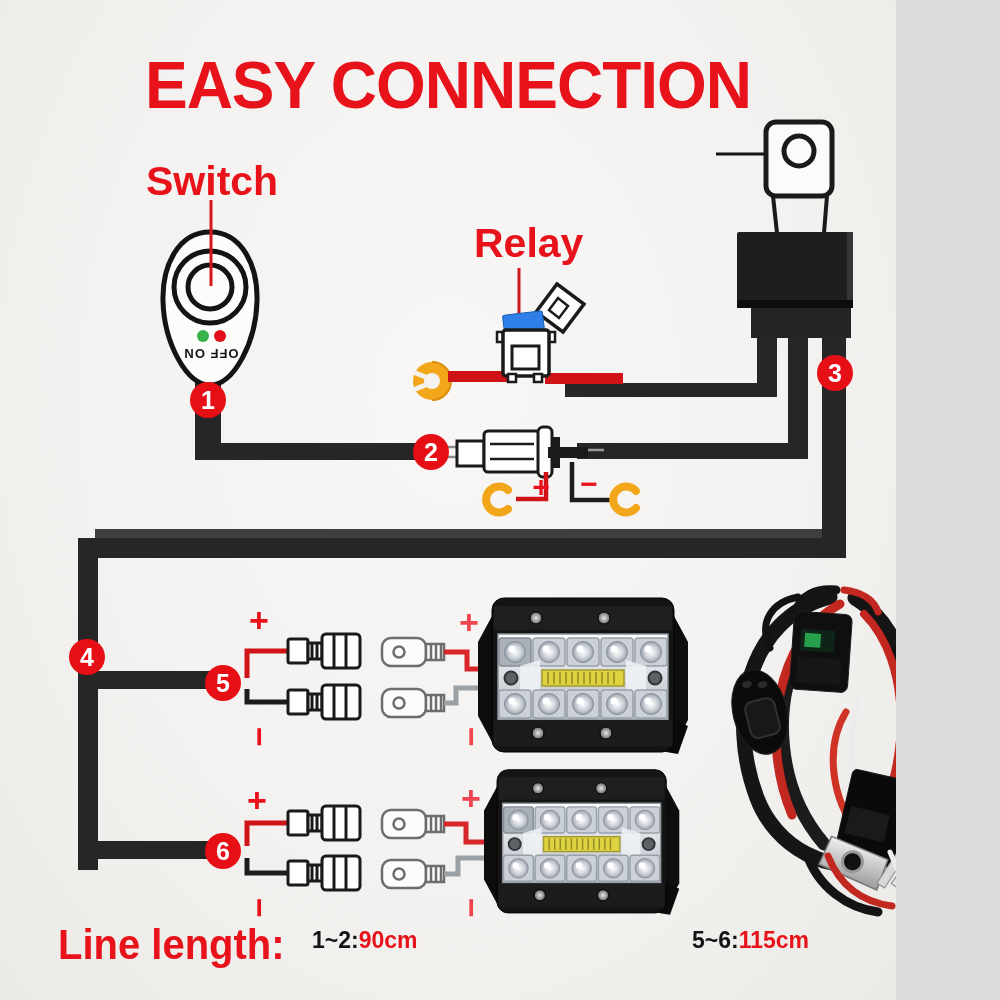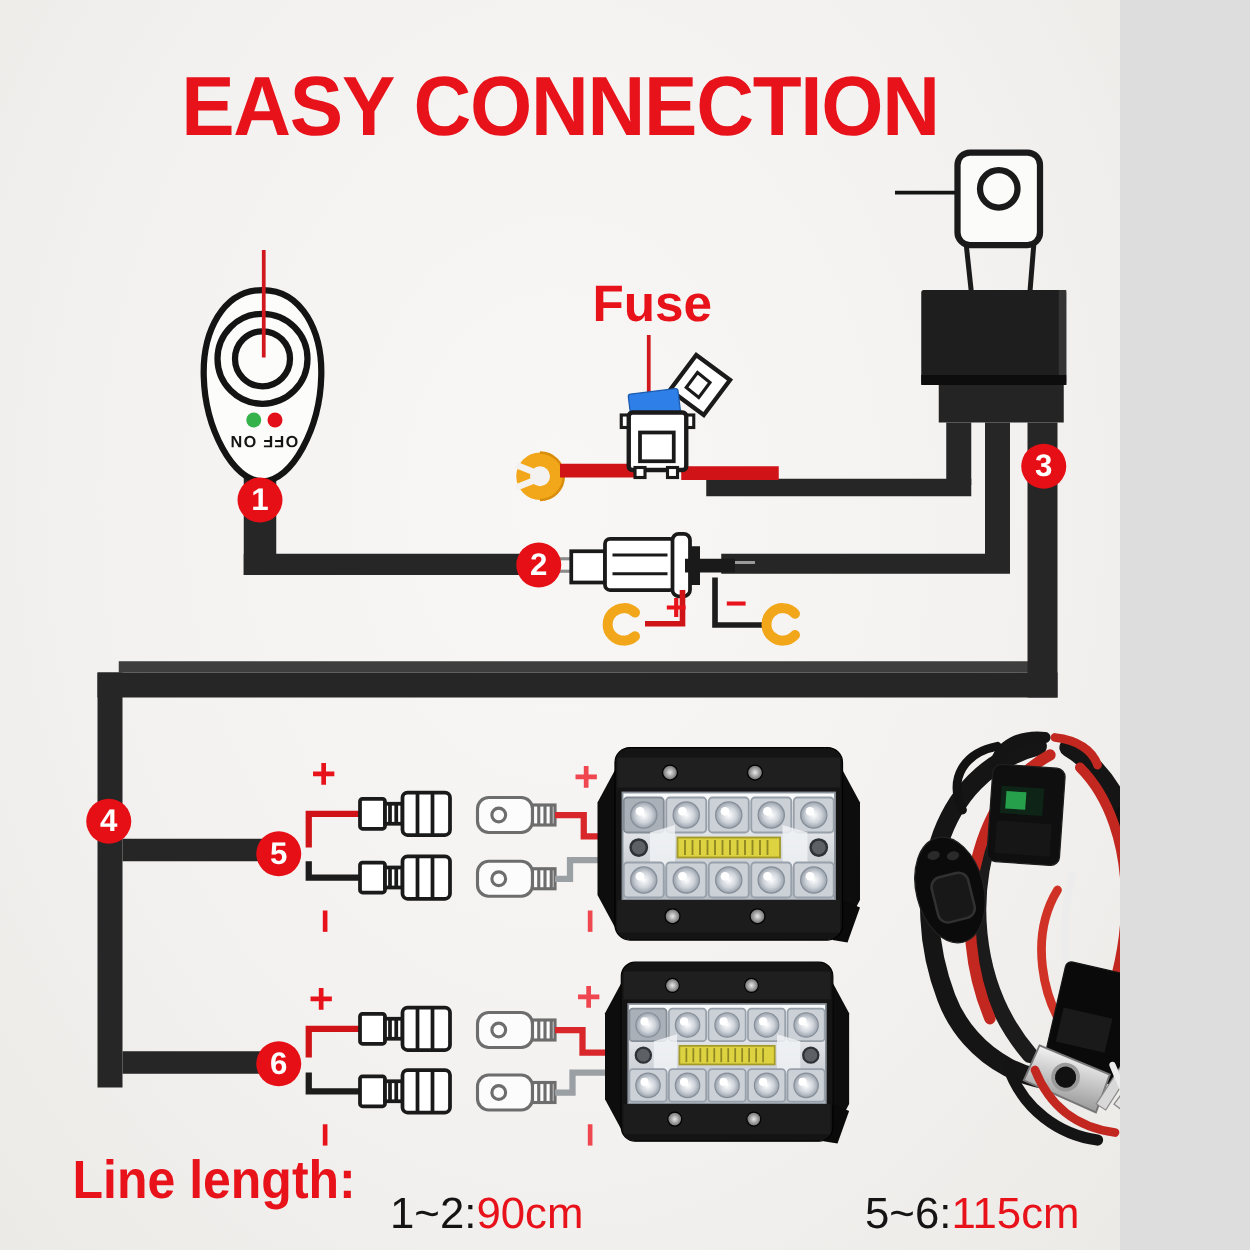--- a/index.html
+++ b/index.html
@@ -25,21 +25,21 @@
   .sign.small{font-size:30px;}
   .sign.vert{transform:translate(-50%,-50%) rotate(90deg);}
   .sign.faded{color:#ef4650;}
   .sign.faded.vert{transform:translate(-50%,-50%) rotate(90deg);}
   .p2plus{left:541px;top:487px;} .p2minus{left:589px;top:484px;}
   .p5lplus{left:259px;top:620px;} .p5lminus{left:259px;top:737px;}
   .p5rplus{left:469px;top:622px;} .p5rminus{left:471px;top:737px;}
   .p6lplus{left:257px;top:800px;} .p6lminus{left:259px;top:908px;}
   .p6rplus{left:471px;top:798px;} .p6rminus{left:471px;top:908px;}
   .linelen-head{left:58px;top:920px;font-size:43px;transform:scaleX(.93);transform-origin:left;}
-  .seg{position:absolute;top:927px;font-weight:normal;font-size:35px;color:#141414;white-space:nowrap;margin-top:24px;}
+  .seg{position:absolute;top:927px;font-weight:bold;font-size:23px;color:#141414;white-space:nowrap;}
   .seg .val{color:#e8121b;}
   .seg1{left:312px;} .seg2{left:512px;} .seg3{left:692px;}
 </style>
 </head>
 <body>
 
 <div class="stage">
 
 <svg width="1000" height="1000" viewBox="0 0 1000 1000">
   <defs>
@@ -289,21 +289,22 @@
       <rect x="914" y="834" width="8" height="48" fill="#e2e2e2" stroke="#888" transform="rotate(24 918 858)"></rect>
       <rect x="928" y="830" width="8" height="44" fill="#c9c9c9" stroke="#888" transform="rotate(28 932 852)"></rect>
     </g>
     <path d="M828,856 C840,886 862,902 892,906" stroke="#c2281f" stroke-width="7"></path>
     <path d="M806,852 C818,888 848,908 878,912" stroke="#141414" stroke-width="9"></path>
     <path d="M890,852 C900,876 908,894 916,906" stroke="#ececec" stroke-width="5"></path>
   </g>
 </svg>
 
 <div class="txt title">EASY CONNECTION</div>
-<div class="txt lbl lbl-fuse">Fuse</div>
+<div class="txt lbl lbl-switch">Switch</div>
+<div class="txt lbl lbl-fuse">Relay</div>
 <div class="onoff">OFF ON</div>
 
 <div class="marker m1">1</div>
 <div class="marker m2">2</div>
 <div class="marker m3">3</div>
 <div class="marker m4">4</div>
 <div class="marker m5">5</div>
 <div class="marker m6">6</div>
 
 <span class="sign small p2plus">+</span>

